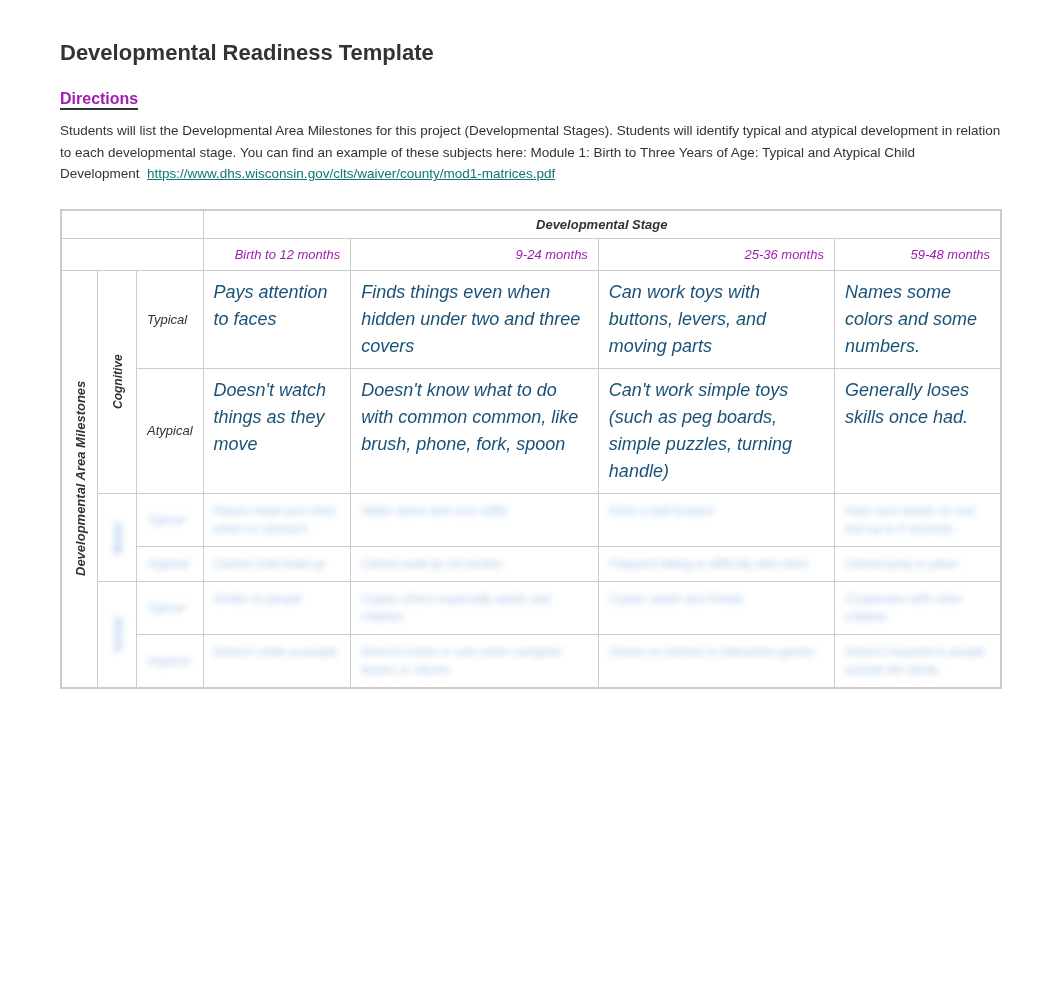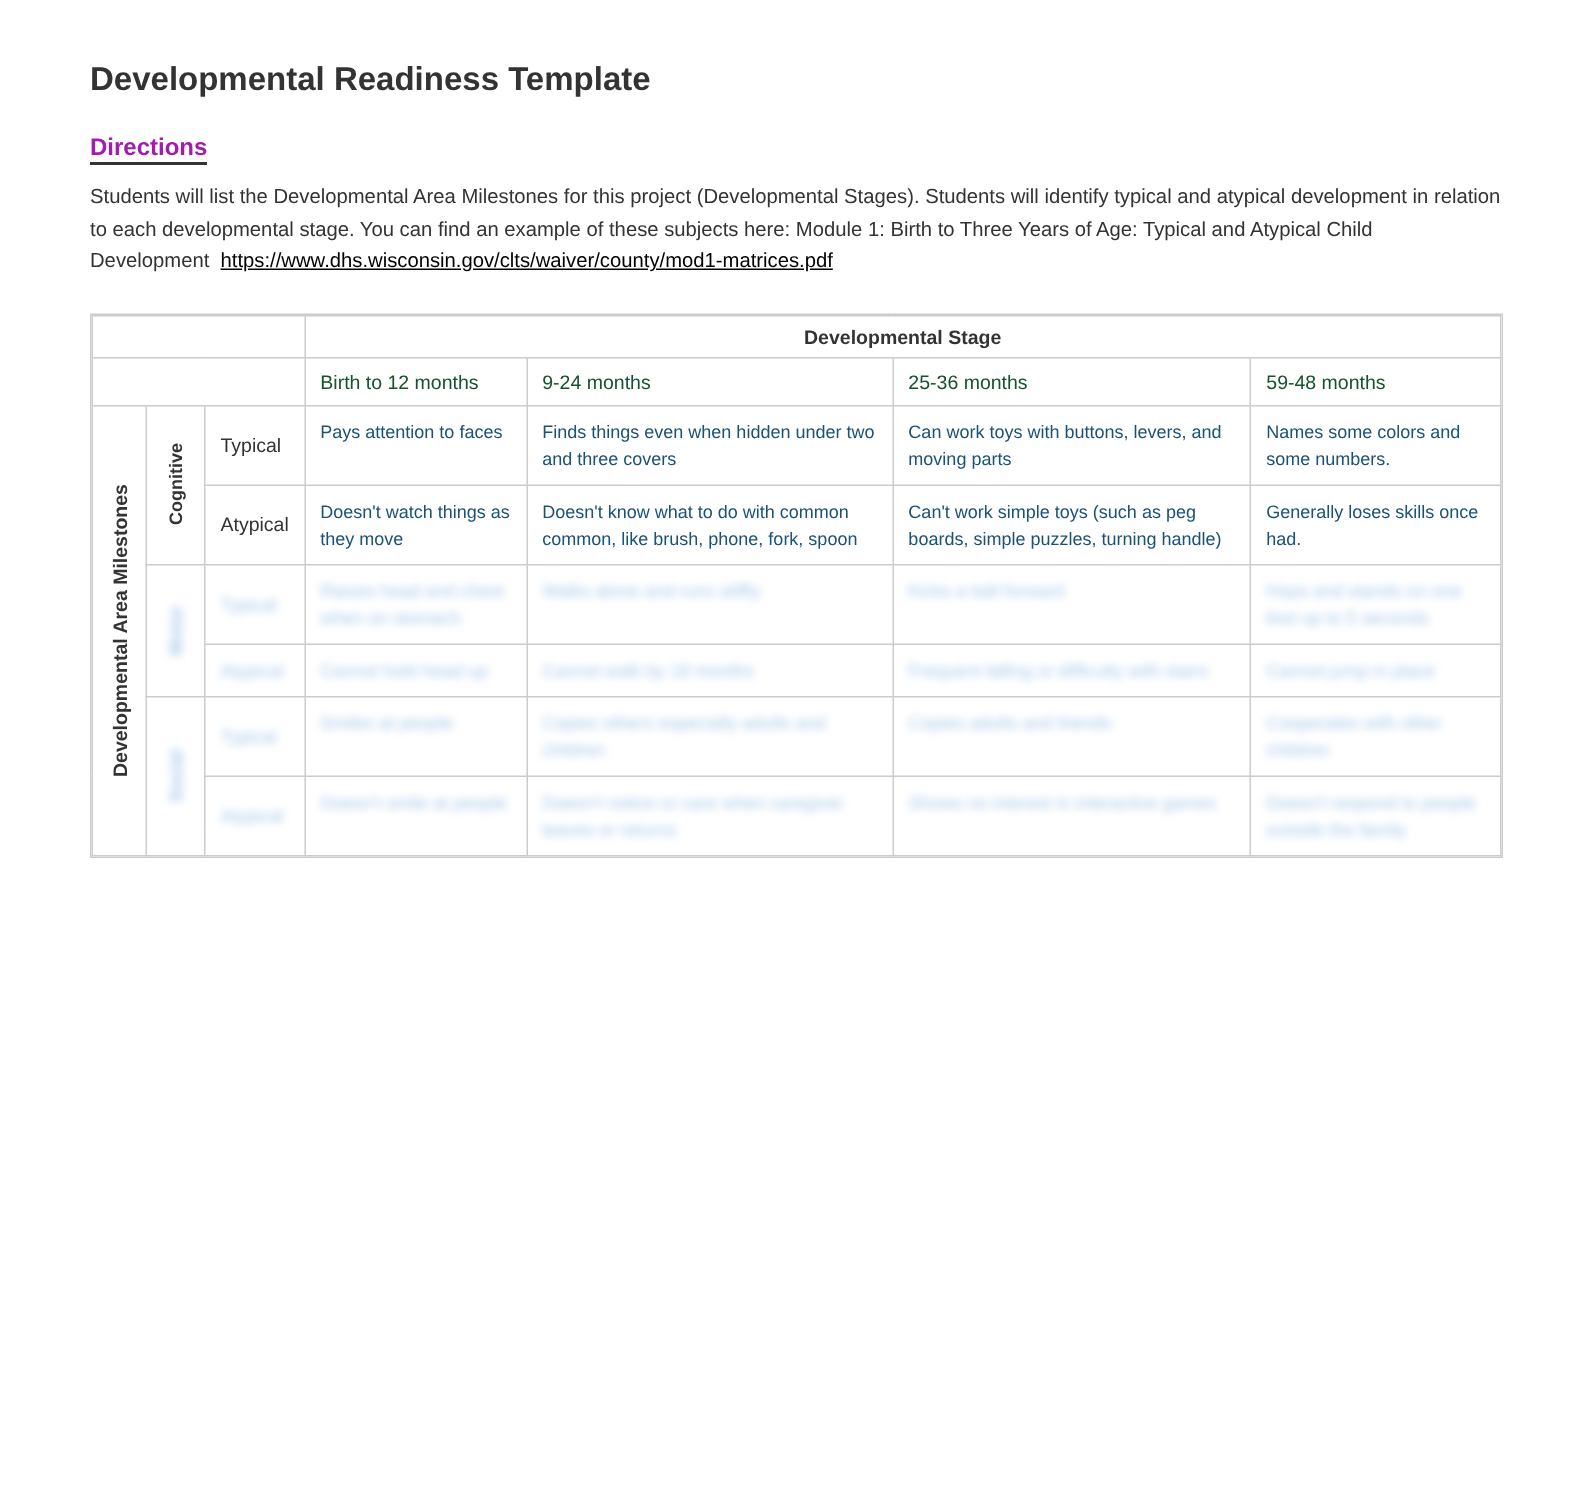--- a/index.html
+++ b/index.html
@@ -24,27 +24,28 @@
       display: inline-block;
       margin-bottom: 10px;
     }
     .directions-text {
       font-size: 13.5px;
       line-height: 1.6;
       margin-bottom: 24px;
       color: #333;
     }
     .directions-text a {
-      color: #000000;
+      color: #0f766e;
     }
 
     
     .table-wrapper {
       border: 1px solid #ccc;
       overflow: hidden;
+      font-style: italic;
     }
 
     table {
       width: 100%;
       border-collapse: collapse;
     }
 
     .header-row-top td {
       border: 1px solid #ccc;
       padding: 6px 8px;
@@ -55,24 +56,24 @@
 
     .dev-stage-header {
       background: #fff;
       font-size: 14px;
       font-weight: bold;
       text-align: center;
     }
 
     .col-header {
       background: #fff;
-      color: #14532d;
+      color: #a21caf;
       font-size: 13px;
       font-weight: normal;
-      text-align: left;
+      text-align: right;
     }
 
     td {
       border: 1px solid #ccc;
       padding: 8px 10px;
       vertical-align: top;
       font-size: 13px;
     }
 
     .dev-area-label {
@@ -98,21 +99,21 @@
 
     .type-label {
       text-align: left;
       font-size: 13px;
       vertical-align: middle;
       font-weight: normal;
     }
 
     .cell-content {
       color: #1a5276;
-      font-size: 12px;
+      font-size: 18px;
       line-height: 1.5;
       text-align: center;
     }
 
     .blurred-cell {
       color: #a8c8e8;
       font-size: 12px;
       line-height: 1.5;
       filter: blur(3px);
       user-select: none;

